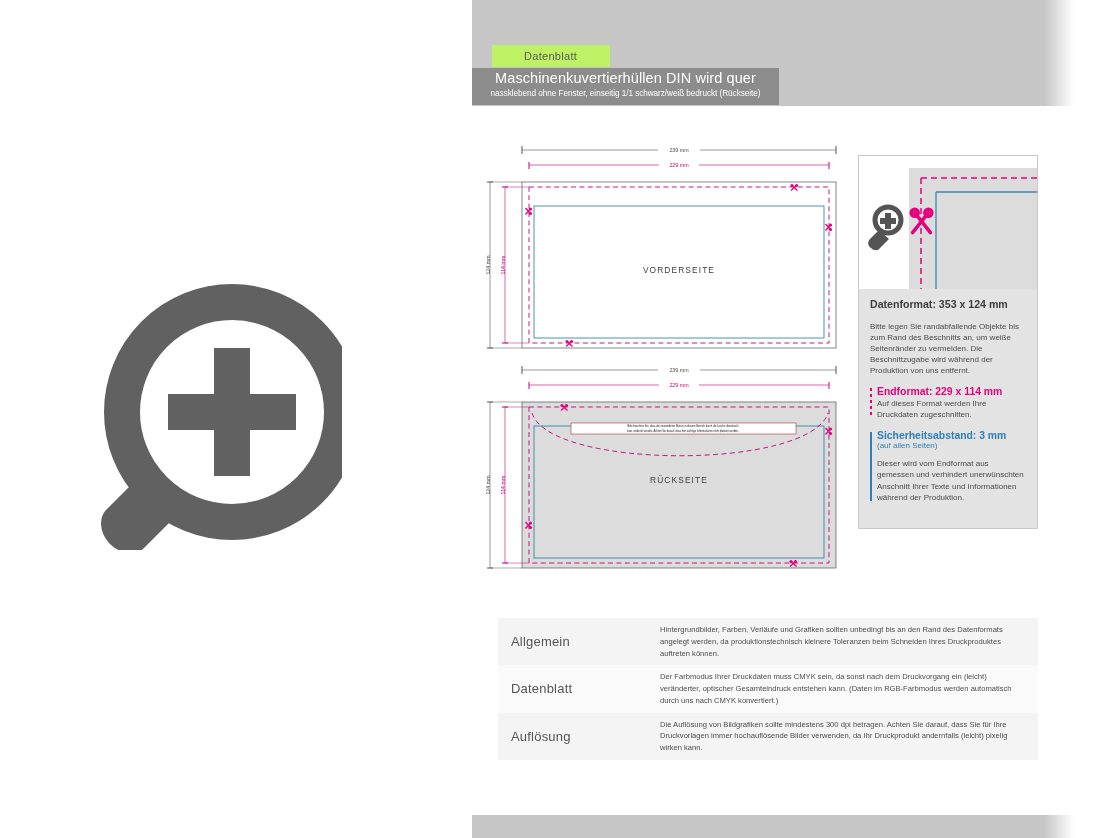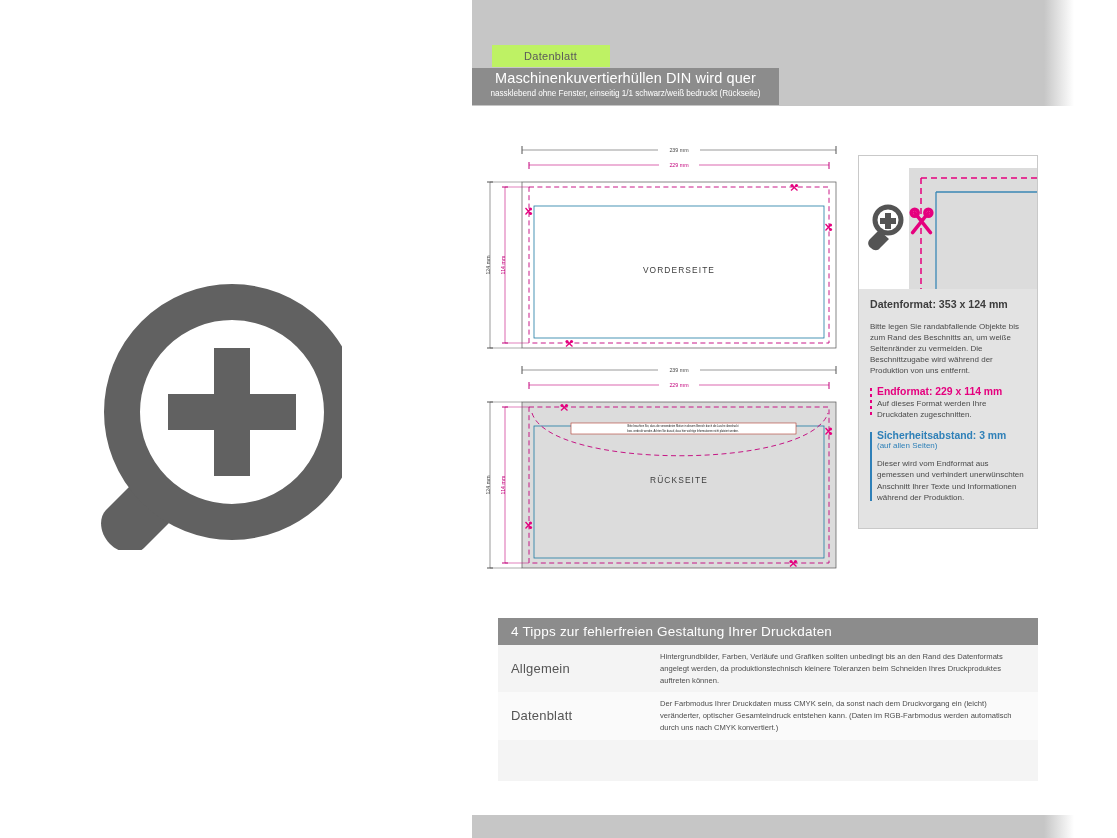--- a/index.html
+++ b/index.html
@@ -293,30 +293,31 @@
 
     <div class="blk blue">
       <span class="bar"></span>
       <div class="h-blue">Sicherheitsabstand: 3 mm</div>
       <div class="sub-blue">(auf allen Seiten)</div>
       <p class="p-data">Dieser wird vom Endformat aus gemessen und verhindert unerwünschten Anschnitt Ihrer Texte und Informationen während der Produktion.</p>
     </div>
   </div>
 
   <div class="tips">
-    <div class="tips-head">4 Tipps zur fehlerfreien Gestaltung Ihrer Druckdaten</div>
 
     <div class="tip-row odd">
       <div class="tip-label">Allgemein</div>
       <div class="tip-body">Hintergrundbilder, Farben, Verläufe und Grafiken sollten unbedingt bis an den Rand des Datenformats angelegt werden, da produktionstechnisch kleinere Toleranzen beim Schneiden Ihres Druckproduktes auftreten können.</div>
     </div>
 
     <div class="tip-row even">
       <div class="tip-label">Datenblatt</div>
       <div class="tip-body">Der Farbmodus Ihrer Druckdaten muss CMYK sein, da sonst nach dem Druckvorgang ein (leicht) veränderter, optischer Gesamteindruck entstehen kann. (Daten im RGB-Farbmodus werden automatisch durch uns nach CMYK konvertiert.)</div>
     </div>
 
     <div class="tip-row odd">
+      <div class="tip-label">Auflösung</div>
+      <div class="tip-body">Die Auflösung von Bildgrafiken sollte mindestens 300 dpi betragen. Achten Sie darauf, dass Sie für Ihre Druckvorlagen immer hochauflösende Bilder verwenden, da Ihr Druckprodukt andernfalls (leicht) pixelig wirken kann.</div>
     </div>
 
   </div>
 
 </div>
 
 </body></html>

